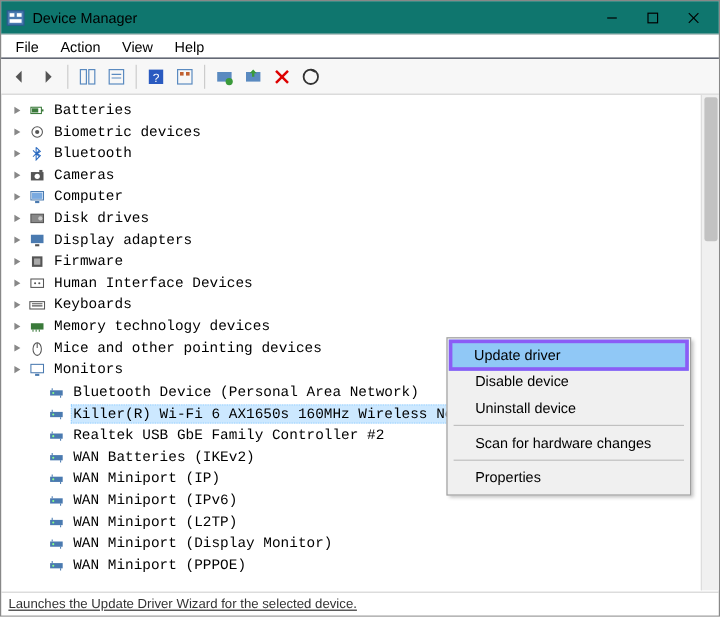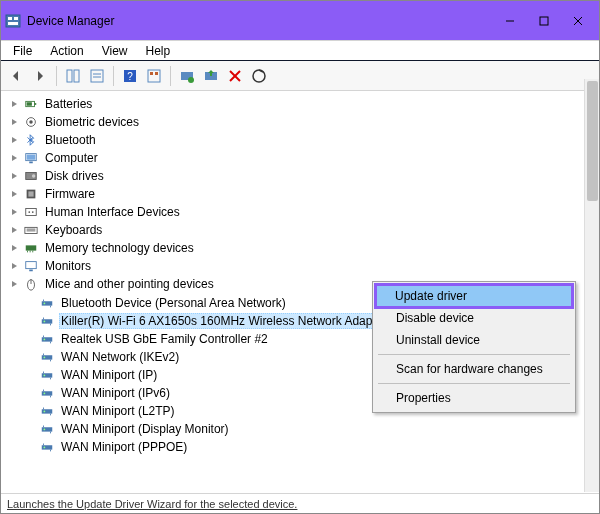--- a/index.html
+++ b/index.html
@@ -1,29 +1,29 @@
 <!DOCTYPE html>
 <html><head>
 <meta charset="utf-8">
 <style>
 * { box-sizing: border-box; margin: 0; padding: 0; }
 body { font-family: "Segoe UI", Tahoma, sans-serif; font-size: 12px; background: #fff; width: 600px; height: 514px; overflow: hidden; position: relative; }
 .window { border: 1px solid #888; width: 600px; height: 514px; display: flex; flex-direction: column; background: #fff; }
-.titlebar { height: 40px; display: flex; align-items: center; padding: 0 4px; background: #8b5cf6; border-bottom: 1px solid #d4d4d4; }
+.titlebar { height: 28px; display: flex; align-items: center; padding: 0 4px; background: #0f766e; border-bottom: 1px solid #d4d4d4; }
 .titlebar .icon { width: 16px; height: 16px; margin-right: 6px; }
 .titlebar .title { flex: 1; font-size: 12px; }
 .titlebar .controls { display: flex; gap: 0; }
 .titlebar .controls button { width: 34px; height: 22px; border: none; background: transparent; font-size: 12px; cursor: pointer; display:flex; align-items:center; justify-content:center; }
 .menubar { height: 20px; display: flex; align-items: center; padding: 0 4px; gap: 2px; border-bottom: 1px solid #0f172a; }
 .menubar .menuitem { padding: 2px 8px; font-size: 12px; cursor: pointer; }
 .toolbar { height: 30px; display: flex; align-items: center; padding: 0 4px; gap: 2px; border-bottom: 1px solid #d4d4d4; background: #f7f7f7; }
 .tbn { width: 22px; height: 22px; border: 1px solid transparent; background: transparent; display:flex; align-items:center; justify-content:center; cursor:pointer; border-radius:2px;}
 .tbn svg { width:16px; height:16px; }
 .sep { width:1px; height:20px; background:#ccc; margin:0 3px;}
-.content { flex: 1; overflow: auto; padding: 4px 2px; position: relative; }
+.content { flex: 1; overflow: auto; padding: 4px 2px; position: relative; font-family: Liberation Mono, monospace; }
 .tree ul { list-style: none; padding-left: 16px; }
 .tree > ul { padding-left: 6px; }
 .tree li { position: relative; padding: 1px 0; white-space: nowrap; }
 .row { display: flex; align-items: center; gap: 4px; height: 16px; }
 .twist { width: 10px; height: 10px; display: inline-flex; align-items:center; justify-content:center; cursor:pointer; }
 .twist svg { width:8px; height:8px; }
 .nico { width: 16px; height: 14px; display:inline-flex; align-items:center; justify-content:center; }
 .nico svg { width:14px; height:14px; }
 .label { font-size: 12px; cursor: default; padding: 0 2px; }
 .label.selected { background: #cce8ff; border: 1px dotted #99d1ff; padding:0 1px; }
@@ -197,20 +197,37 @@
           </li>
           <li>
             <div class="row">
               <span class="twist">
                 <svg viewBox="0 0 8 8">
                   <path d="M2 1 L7 4 L2 7 Z" fill="#888"></path>
                 </svg>
               </span>
               <span class="nico">
                 <svg viewBox="0 0 16 16">
+                  <rect x="2" y="5" width="12" height="8" fill="#555"></rect>
+                  <circle cx="8" cy="9" r="2.5" fill="#fff"></circle>
+                  <rect x="10" y="3" width="3" height="2" fill="#555"></rect>
+                </svg>
+              </span>
+              <span class="label">Cameras</span>
+            </div>
+          </li>
+          <li>
+            <div class="row">
+              <span class="twist">
+                <svg viewBox="0 0 8 8">
+                  <path d="M2 1 L7 4 L2 7 Z" fill="#888"></path>
+                </svg>
+              </span>
+              <span class="nico">
+                <svg viewBox="0 0 16 16">
                   <rect x="2" y="3" width="12" height="8" fill="none" stroke="#4a7ab0"></rect>
                   <rect x="3" y="4" width="10" height="6" fill="#7aaae0"></rect>
                   <rect x="6" y="12" width="4" height="2" fill="#4a7ab0"></rect>
                 </svg>
               </span>
               <span class="label">Computer</span>
             </div>
           </li>
           <li>
             <div class="row">
@@ -219,20 +236,36 @@
                   <path d="M2 1 L7 4 L2 7 Z" fill="#888"></path>
                 </svg>
               </span>
               <span class="nico">
                 <svg viewBox="0 0 16 16">
                   <rect x="2" y="4" width="12" height="8" fill="#888" stroke="#555"></rect>
                   <circle cx="11" cy="8" r="2" fill="#ccc"></circle>
                 </svg>
               </span>
               <span class="label">Disk drives</span>
+            </div>
+          </li>
+          <li>
+            <div class="row">
+              <span class="twist">
+                <svg viewBox="0 0 8 8">
+                  <path d="M2 1 L7 4 L2 7 Z" fill="#888"></path>
+                </svg>
+              </span>
+              <span class="nico">
+                <svg viewBox="0 0 16 16">
+                  <rect x="2" y="3" width="12" height="8" fill="#4a7ab0"></rect>
+                  <rect x="6" y="12" width="4" height="2" fill="#555"></rect>
+                </svg>
+              </span>
+              <span class="label">Display adapters</span>
             </div>
           </li>
           <li>
             <div class="row">
               <span class="twist">
                 <svg viewBox="0 0 8 8">
                   <path d="M2 1 L7 4 L2 7 Z" fill="#888"></path>
                 </svg>
               </span>
               <span class="nico">
@@ -298,44 +331,44 @@
           </li>
           <li>
             <div class="row">
               <span class="twist">
                 <svg viewBox="0 0 8 8">
                   <path d="M2 1 L7 4 L2 7 Z" fill="#888"></path>
                 </svg>
               </span>
               <span class="nico">
                 <svg viewBox="0 0 16 16">
+                  <ellipse cx="8" cy="9" rx="4" ry="6" fill="none" stroke="#555"></ellipse>
+                  <line x1="8" y1="3" x2="8" y2="8" stroke="#555"></line>
+                </svg>
+              </span>
+              <span class="label">Mice and other pointing devices</span>
+            </div>
+          </li>
+          <li>
+            <div class="row">
+              <span class="twist">
+                <svg viewBox="0 0 8 8">
+                  <path d="M2 1 L7 4 L2 7 Z" fill="#888"></path>
+                </svg>
+              </span>
+              <span class="nico">
+                <svg viewBox="0 0 16 16">
                   <rect x="2" y="3" width="12" height="8" fill="none" stroke="#4a7ab0"></rect>
                   <rect x="6" y="12" width="4" height="2" fill="#4a7ab0"></rect>
                 </svg>
               </span>
               <span class="label">Monitors</span>
             </div>
           </li>
           <li>
-            <div class="row">
-              <span class="twist">
-                <svg viewBox="0 0 8 8">
-                  <path d="M2 1 L7 4 L2 7 Z" fill="#888"></path>
-                </svg>
-              </span>
-              <span class="nico">
-                <svg viewBox="0 0 16 16">
-                  <ellipse cx="8" cy="9" rx="4" ry="6" fill="none" stroke="#555"></ellipse>
-                  <line x1="8" y1="3" x2="8" y2="8" stroke="#555"></line>
-                </svg>
-              </span>
-              <span class="label">Mice and other pointing devices</span>
-            </div>
-          </li>
-          <li>
             <ul>
               <li>
                 <div class="row">
                   <span class="twist"></span>
                   <span class="nico">
                     <svg viewBox="0 0 16 16">
                       <rect x="2" y="6" width="12" height="5" fill="#4a7ab0"></rect>
                       <line x1="4" y1="4" x2="4" y2="6" stroke="#4a7ab0"></line>
                       <line x1="12" y1="11" x2="12" y2="13" stroke="#4a7ab0"></line>
                       <circle cx="5" cy="8.5" r="1" fill="#8f8"></circle>
@@ -376,21 +409,21 @@
                 <div class="row">
                   <span class="twist"></span>
                   <span class="nico">
                     <svg viewBox="0 0 16 16">
                       <rect x="2" y="6" width="12" height="5" fill="#4a7ab0"></rect>
                       <line x1="4" y1="4" x2="4" y2="6" stroke="#4a7ab0"></line>
                       <line x1="12" y1="11" x2="12" y2="13" stroke="#4a7ab0"></line>
                       <circle cx="5" cy="8.5" r="1" fill="#8f8"></circle>
                     </svg>
                   </span>
-                  <span class="label">WAN Network (IKEv2)</span>
+                  <span class="label">WAN Batteries (IKEv2)</span>
                 </div>
               </li>
               <li>
                 <div class="row">
                   <span class="twist"></span>
                   <span class="nico">
                     <svg viewBox="0 0 16 16">
                       <rect x="2" y="6" width="12" height="5" fill="#4a7ab0"></rect>
                       <line x1="4" y1="4" x2="4" y2="6" stroke="#4a7ab0"></line>
                       <line x1="12" y1="11" x2="12" y2="13" stroke="#4a7ab0"></line>

